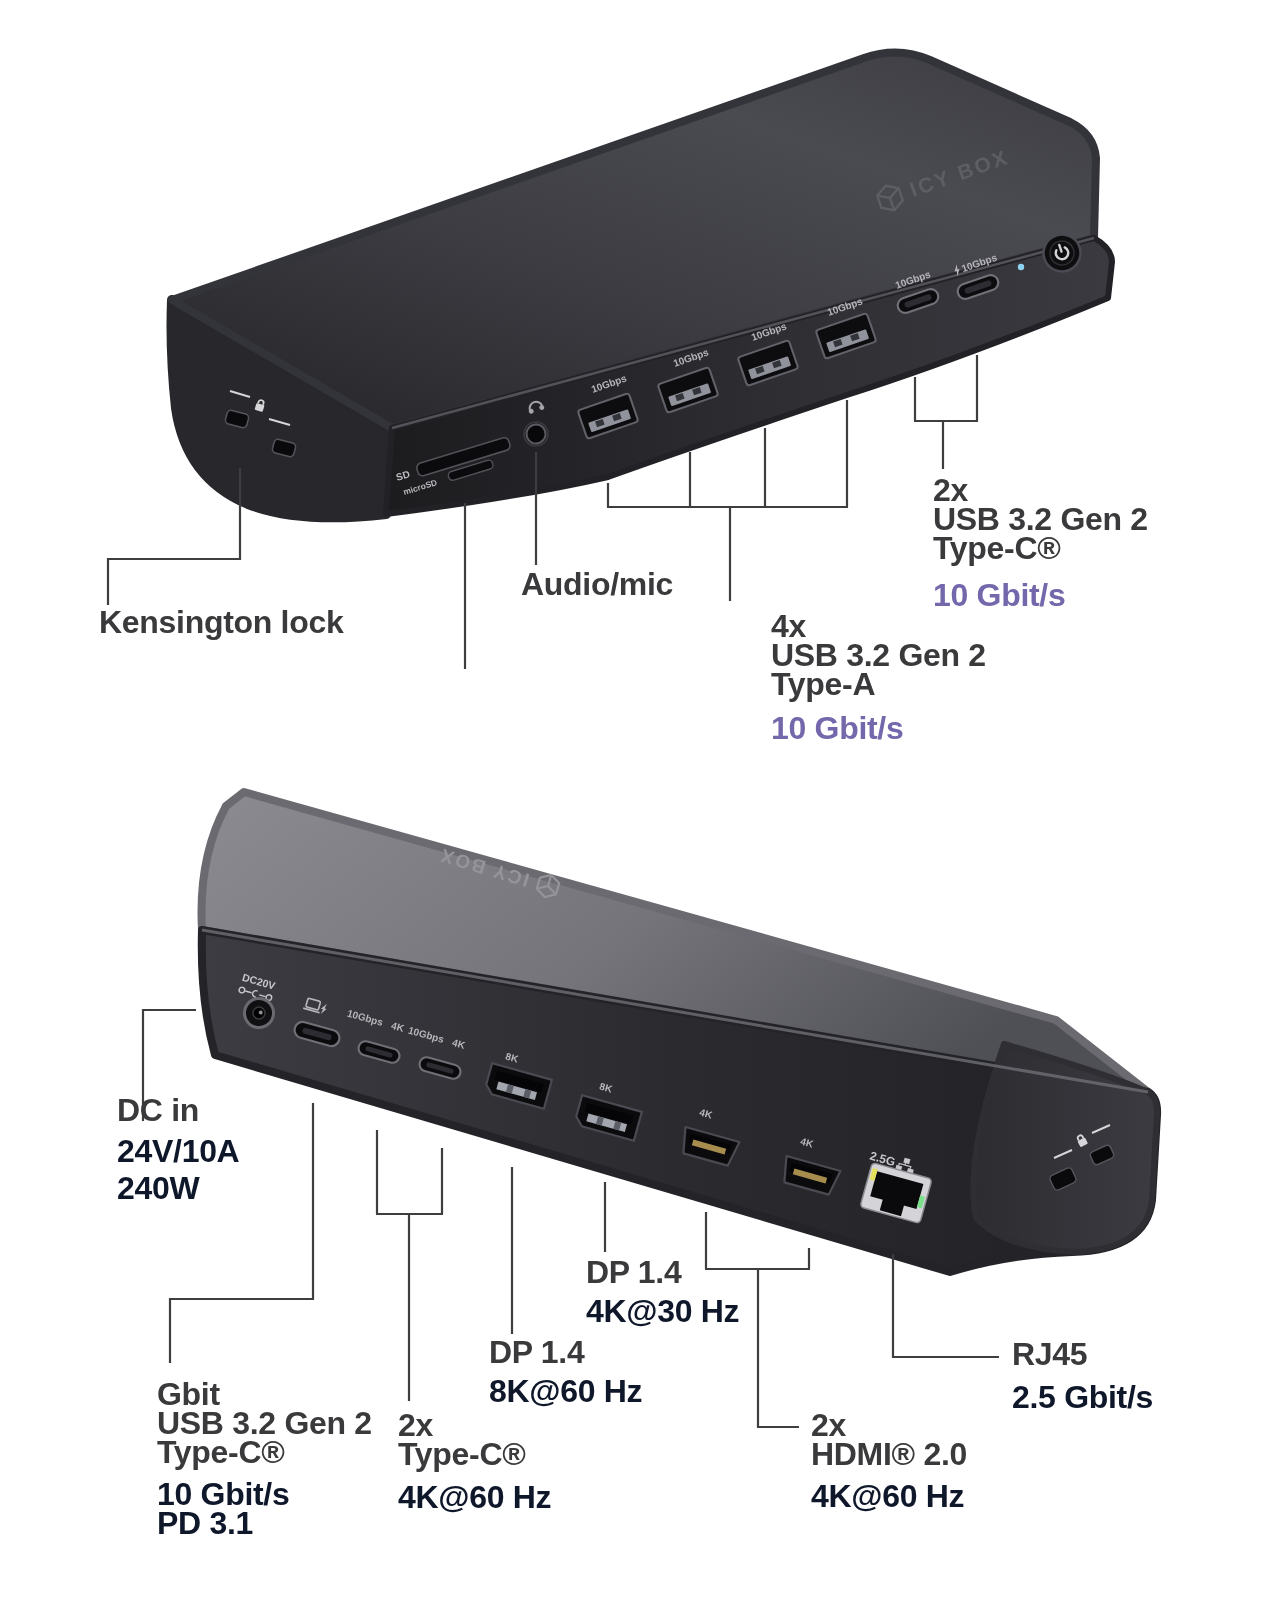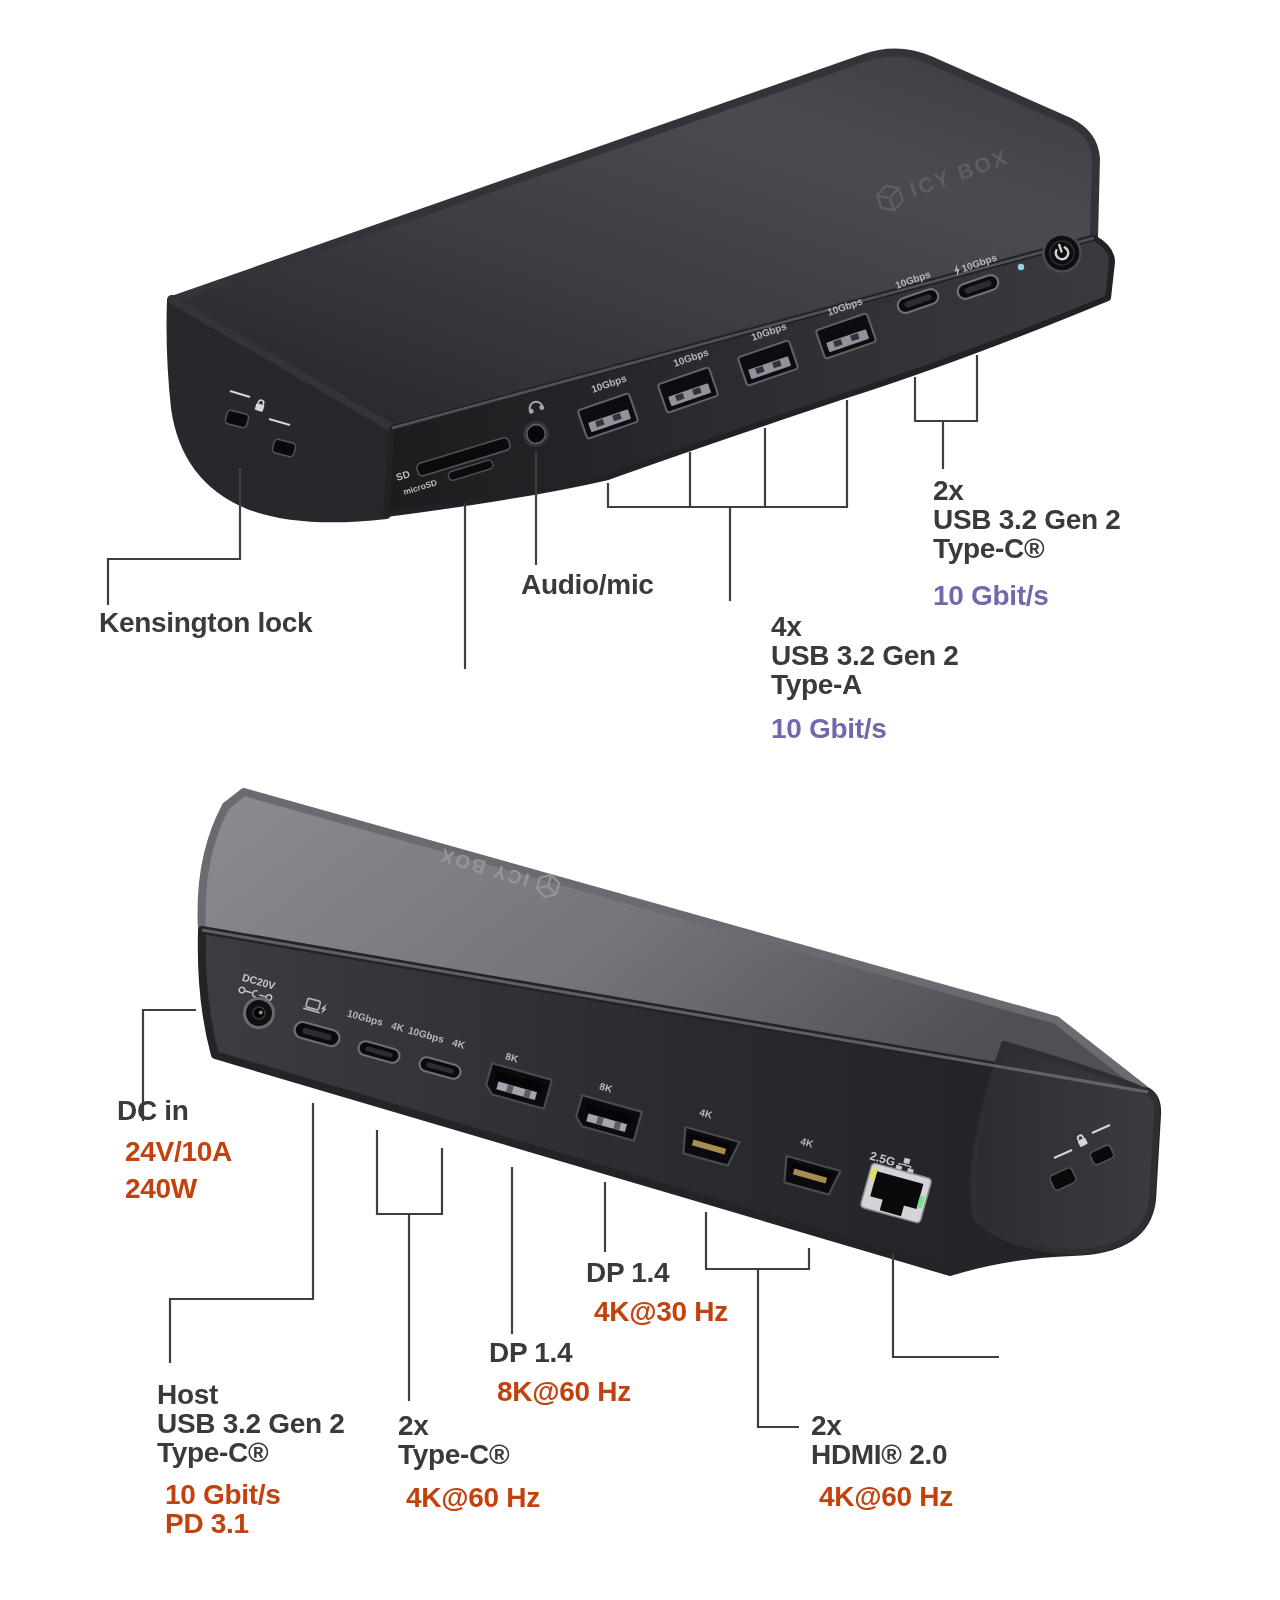--- a/index.html
+++ b/index.html
@@ -1,22 +1,22 @@
 <!DOCTYPE html>
 <html><head>
 <meta charset="utf-8">
 <style>
   html,body{margin:0;padding:0;background:#ffffff;}
   #stage{position:relative;width:1280px;height:1600px;background:#ffffff;overflow:hidden;
          font-family:"Liberation Sans",sans-serif;}
   #art{position:absolute;left:0;top:0;}
-  .co{position:absolute;font-weight:700;font-size:28px;line-height:29px;color:#3a3a3c;
+  .co{position:absolute;font-weight:700;font-size:32px;line-height:29px;color:#3a3a3c;
       letter-spacing:-0.3px;white-space:nowrap;}
   .pu{color:#7467ab;}
-  .pv{color:#c2410c;margin-left:8px;}
+  .pv{color:#0f172a;}
   svg text{font-family:"Liberation Sans",sans-serif;font-weight:700;}
 </style>
 </head>
 <body>
 
 <div id="stage">
 
 <svg id="art" width="1280" height="1600" viewBox="0 0 1280 1600">
   <defs>
     <linearGradient id="gTop1" x1="0%" y1="100%" x2="85%" y2="0%">
@@ -302,21 +302,21 @@
   <div class="pu" style="margin-top:18px;">10 Gbit/s</div>
 </div>
 
 <div class="co" style="left:117px;top:1096px;">
   <div>DC in</div>
   <div class="pv" style="margin-top:12px;">24V/10A</div>
   <div class="pv" style="margin-top:8px;">240W</div>
 </div>
 
 <div class="co" style="left:157px;top:1380px;">
-  <div>Host</div>
+  <div>Gbit</div>
   <div>USB 3.2 Gen 2</div>
   <div>Type-C®</div>
   <div class="pv" style="margin-top:13px;">10 Gbit/s</div>
   <div class="pv">PD 3.1</div>
 </div>
 
 <div class="co" style="left:398px;top:1411px;">
   <div>2x</div>
   <div>Type-C®</div>
   <div class="pv" style="margin-top:14px;">4K@60 Hz</div>
@@ -331,14 +331,18 @@
   <div>DP 1.4</div>
   <div class="pv" style="margin-top:10px;">4K@30 Hz</div>
 </div>
 
 <div class="co" style="left:811px;top:1411px;">
   <div>2x</div>
   <div>HDMI® 2.0</div>
   <div class="pv" style="margin-top:13px;">4K@60 Hz</div>
 </div>
 
+<div class="co" style="left:1012px;top:1340px;">
+  <div>RJ45</div>
+  <div class="pv" style="margin-top:14px;">2.5 Gbit/s</div>
+</div>
 
 </div>
 
 </body></html>

